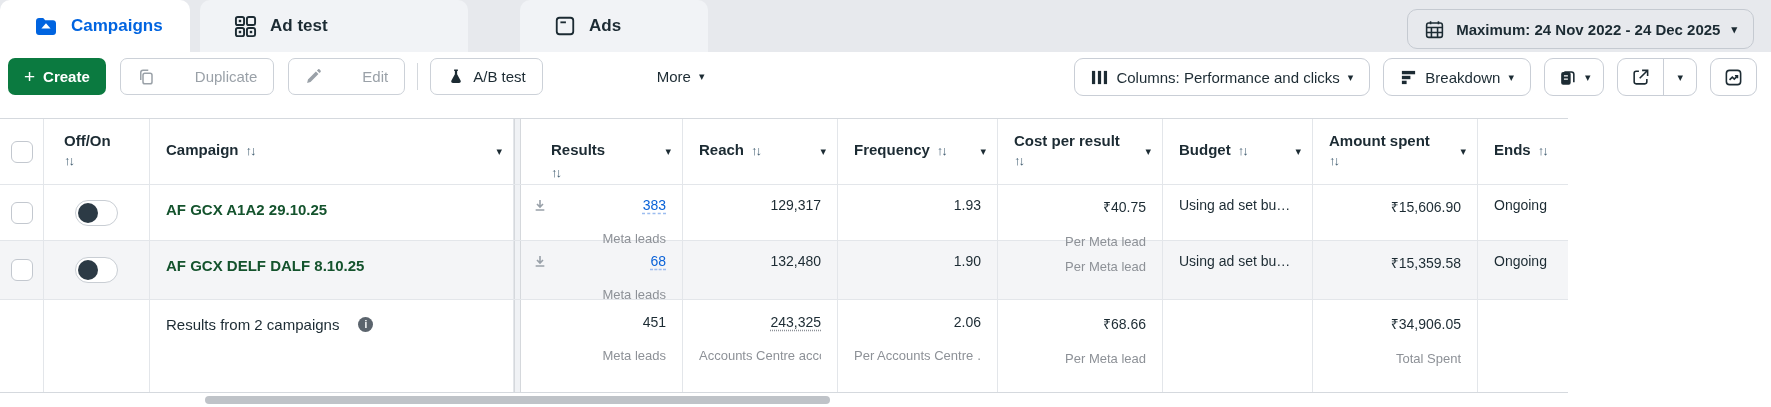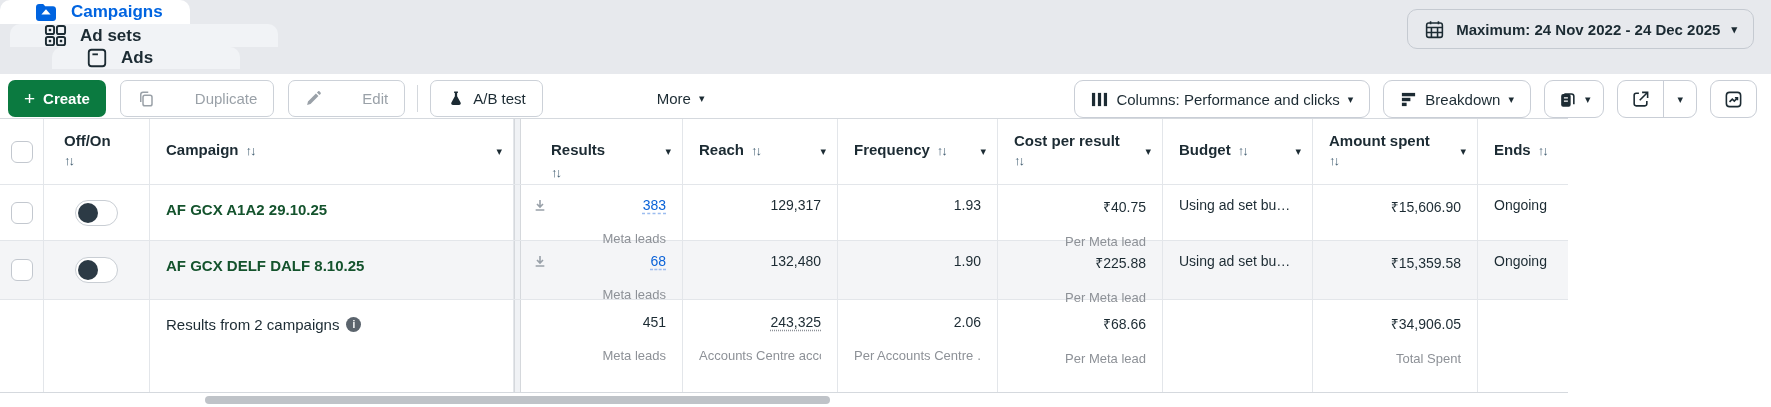--- a/index.html
+++ b/index.html
@@ -1,20 +1,20 @@
 <!DOCTYPE html>
 <html><head>
 <meta charset="utf-8">
 <style>
   * { box-sizing: border-box; }
   body { margin:0; font-family:"Liberation Sans", sans-serif; }
   .app { position:relative; width:1771px; height:407px; background:#fff; overflow:hidden; color:#1c2b33; }
 
   
-  .tabbar { position:relative; height:74px; background:#e7e9ed; display:flex; align-items:stretch;flex-direction:column; }
+  .tabbar { position:relative; height:52px; background:#e7e9ed; display:flex; align-items:stretch; }
   .tab { display:flex; align-items:center; gap:13px; border-radius:10px 10px 0 0; font-size:17px; font-weight:bold; padding-left:34px; }
   .tab-active { background:#fff; color:#0064e0; width:190px; }
   .tab-inactive { background:#f1f3f6; color:#1c2b33; }
   .tab2 { margin-left:10px; width:268px; }
   .tab3 { margin-left:52px; width:188px; }
   .ticon { display:inline-flex; }
 
   .datebtn { position:absolute; right:17px; top:9px; height:40px; border:1px solid #c5cad1; border-radius:10px; display:flex; align-items:center; gap:11px; padding:0 16px; font-size:15px; font-weight:bold; cursor:pointer; }
   .caret { font-size:11px; color:#1c2b33; line-height:1; }
 
@@ -63,21 +63,21 @@
   .toggle .knob { position:absolute; left:2px; top:2px; width:20px; height:20px; border-radius:50%; background:#2c3a45; }
 
   .name-link { display:inline-block; padding-top:16px; font-size:15px; color:#14532d; cursor:pointer; white-space:nowrap;font-weight:bold; }
   .val { padding-top:12px; text-align:right; font-size:14px; color:#1c2b33; white-space:nowrap; }
   .val-left { text-align:left; }
   .sub { margin-top:18px; text-align:right; font-size:13px; color:#8d9197; white-space:nowrap; overflow:hidden; }
   .link-val { color:#0b63d8; text-decoration:underline; text-decoration-style:dashed; text-decoration-color:#9cbdf0; text-underline-offset:3px; cursor:pointer; }
   .tip-val { text-decoration:underline; text-decoration-style:dotted; text-decoration-color:#8d9197; text-underline-offset:3px; cursor:pointer; }
   .dl { position:absolute; left:11px; top:13px; cursor:pointer; }
   .sum-pad { padding-top:14px; }
-  .sum-label { padding-top:16px; font-size:15px; color:#1c2b33; display:flex; align-items:center; gap:7px; white-space:nowrap; }
+  .sum-label { padding-top:16px; font-size:15px; color:#1c2b33; display:flex; align-items:center; gap:19px; white-space:nowrap; }
   .info-dot { width:15px; height:15px; border-radius:50%; background:#5b646d; color:#fff; font-size:10px; font-weight:bold; display:inline-flex; align-items:center; justify-content:center; cursor:pointer; }
 
   .hscroll-thumb { position:absolute; left:205px; bottom:3px; width:625px; height:8px; border-radius:4px; background:#bfc3c8; cursor:pointer; }
 </style>
 </head>
 <body>
 
 <div class="app">
 
   <div class="tabbar">
@@ -95,21 +95,21 @@
         <svg width="23" height="23" viewBox="0 0 24 24" fill="none" stroke="#1c2b33" stroke-width="2">
             <rect x="2" y="2" width="8.5" height="8.5" rx="2"></rect>
             <rect x="13.5" y="2" width="8.5" height="8.5" rx="2"></rect>
             <rect x="2" y="13.5" width="8.5" height="8.5" rx="2"></rect>
             <rect x="13.5" y="13.5" width="8.5" height="8.5" rx="2"></rect>
             <rect x="5" y="5" width="2.5" height="2.5" fill="#1c2b33" stroke="none"></rect>
             <rect x="5" y="16.5" width="2.5" height="2.5" fill="#1c2b33" stroke="none"></rect>
             <rect x="16.5" y="16.5" width="2.5" height="2.5" fill="#1c2b33" stroke="none"></rect>
           </svg>
       </span>
-      <span>Ad sets</span>
+      <span>Ad test</span>
     </div>
     <div class="tab tab-inactive tab3">
       <span class="ticon">
         <svg width="22" height="22" viewBox="0 0 24 24" fill="none" stroke="#1c2b33" stroke-width="2">
             <rect x="3" y="3" width="18" height="18" rx="3"></rect>
             <path d="M7 8h6"></path>
           </svg>
       </span>
       <span>Ads</span>
     </div>
@@ -350,21 +350,20 @@
         <div class="val"><span class="link-val">68</span></div>
         <div class="sub">Meta leads</div>
       </div>
       <div class="cell c-reach">
           <div class="val">132,480</div>
         </div>
       <div class="cell c-freq">
           <div class="val">1.90</div>
         </div>
       <div class="cell c-cost">
-        <div class="val">₹225.88</div>
         <div class="sub">Per Meta lead</div>
       </div>
       <div class="cell c-bud">
           <div class="val val-left">Using ad set bu…</div>
         </div>
       <div class="cell c-spent">
           <div class="val">₹15,359.58</div>
         </div>
       <div class="cell c-ends">
           <div class="val val-left">Ongoing</div>

